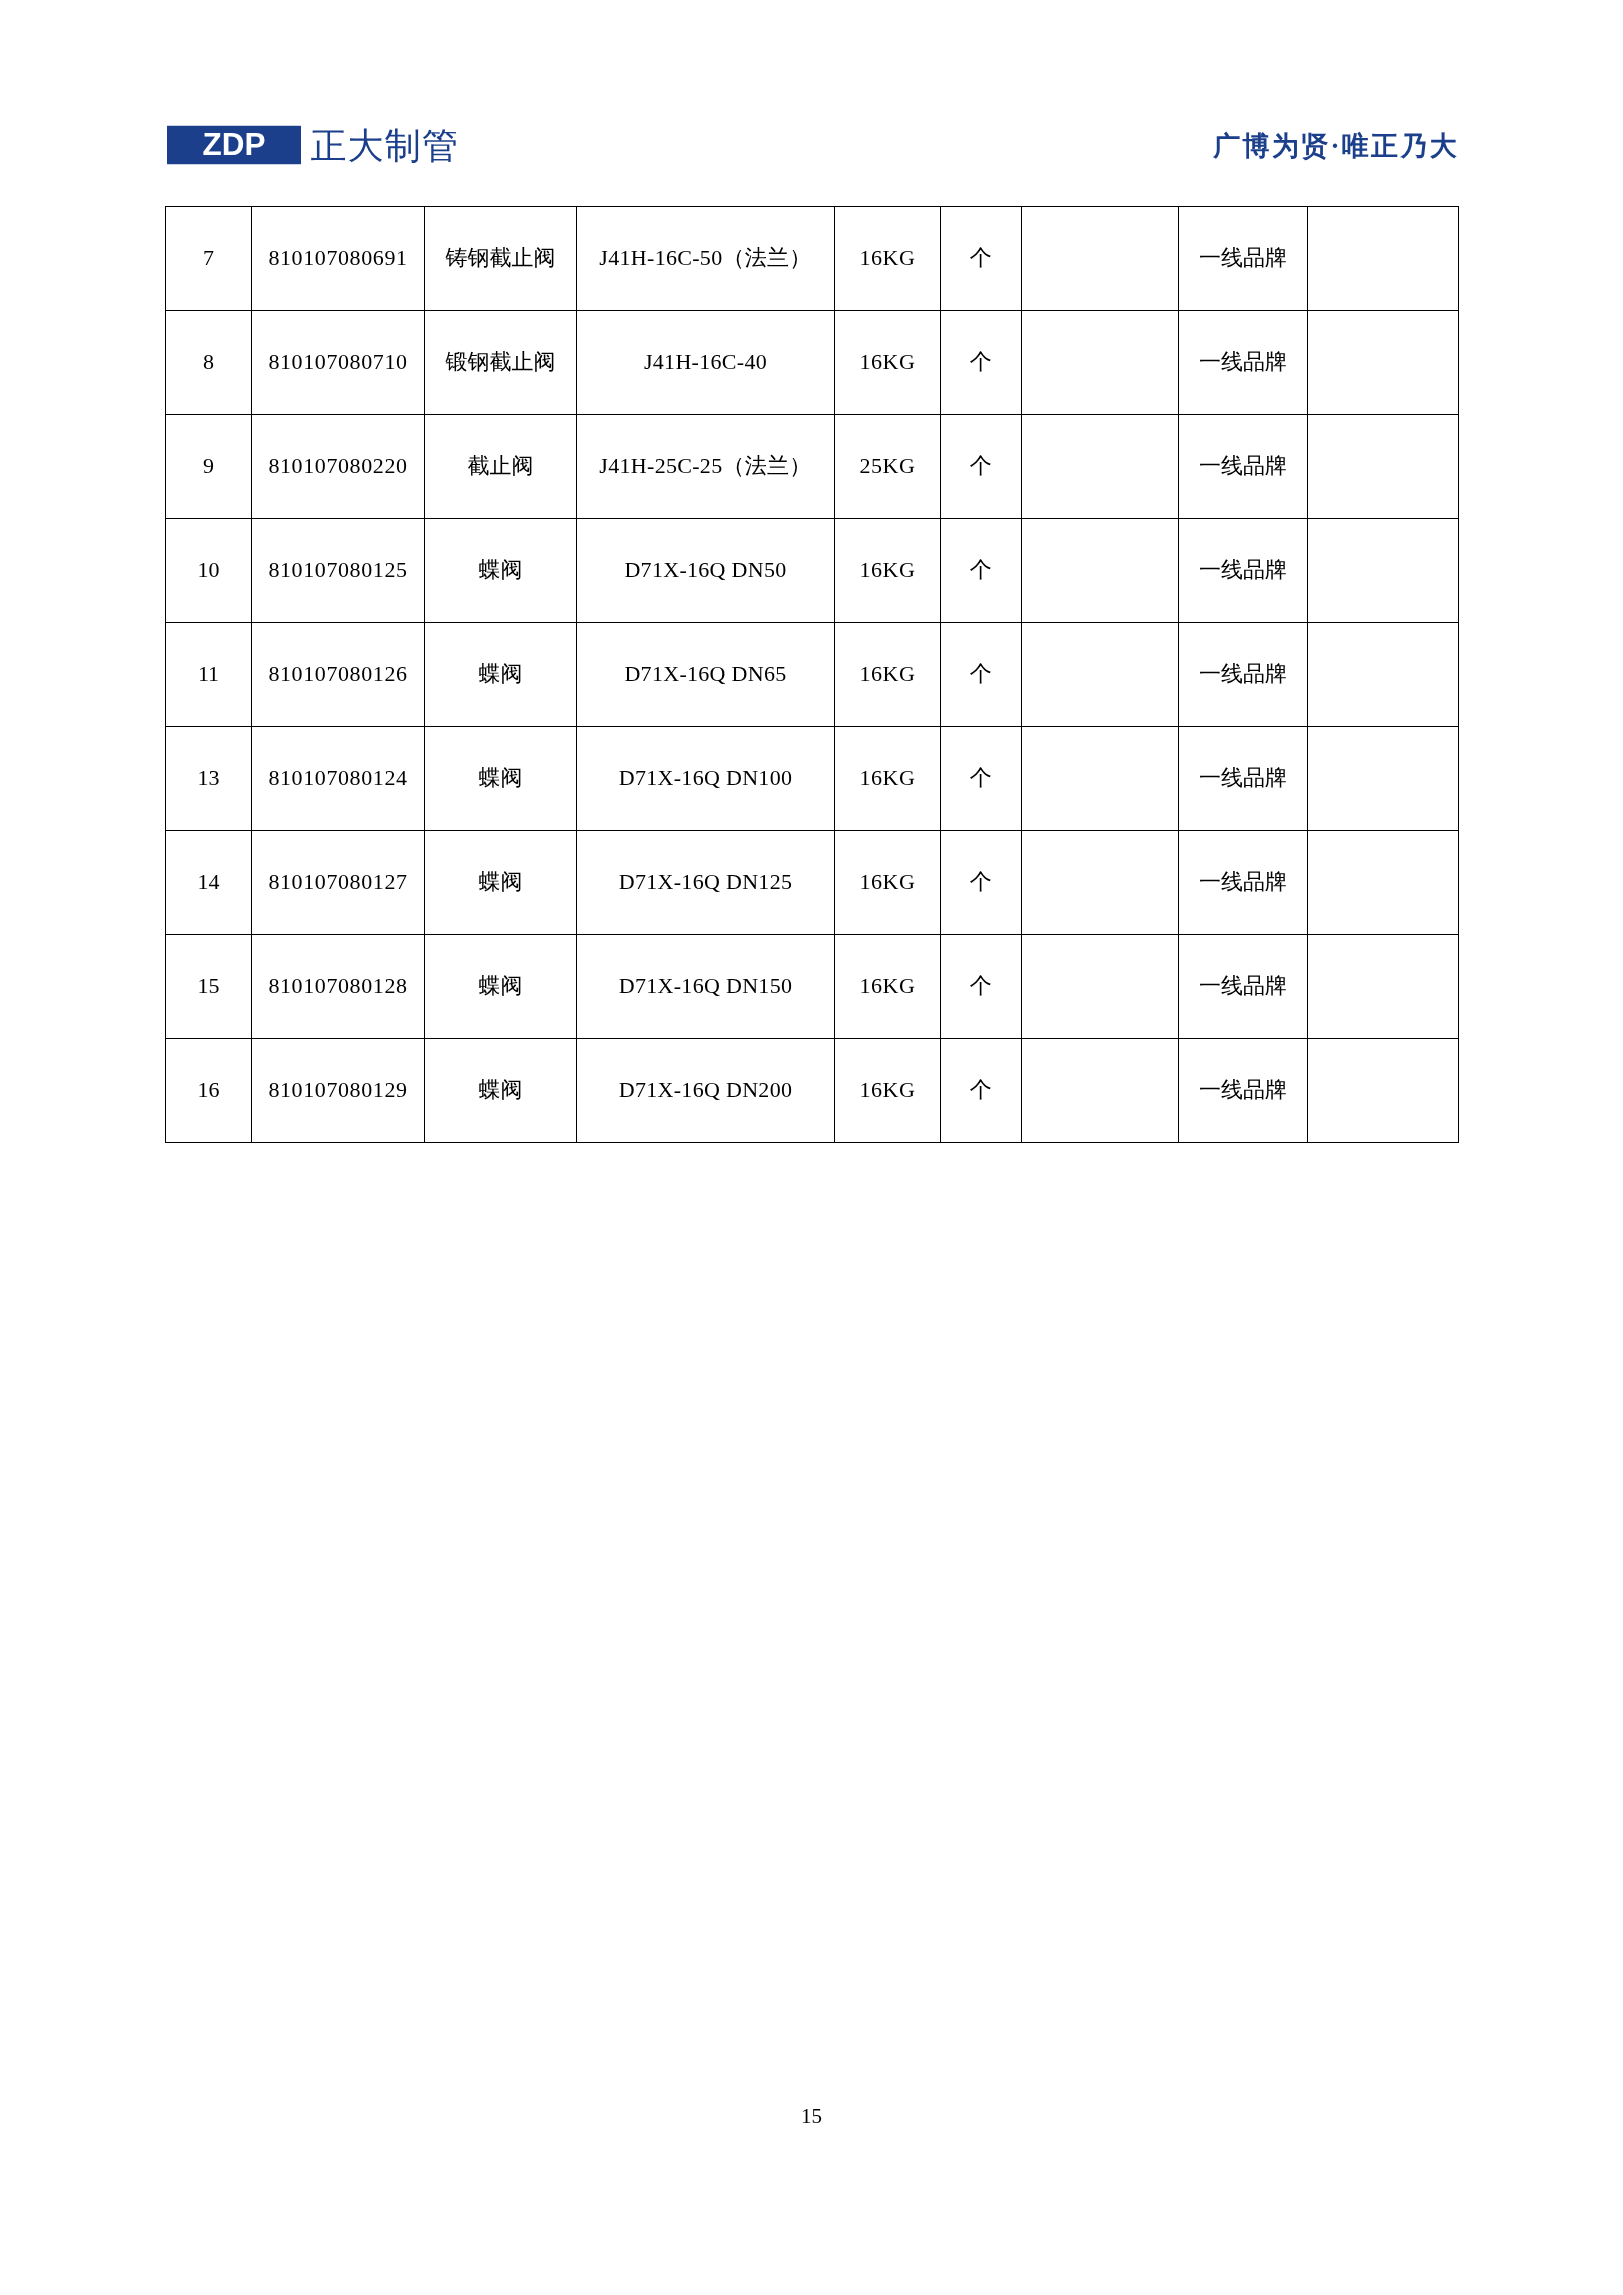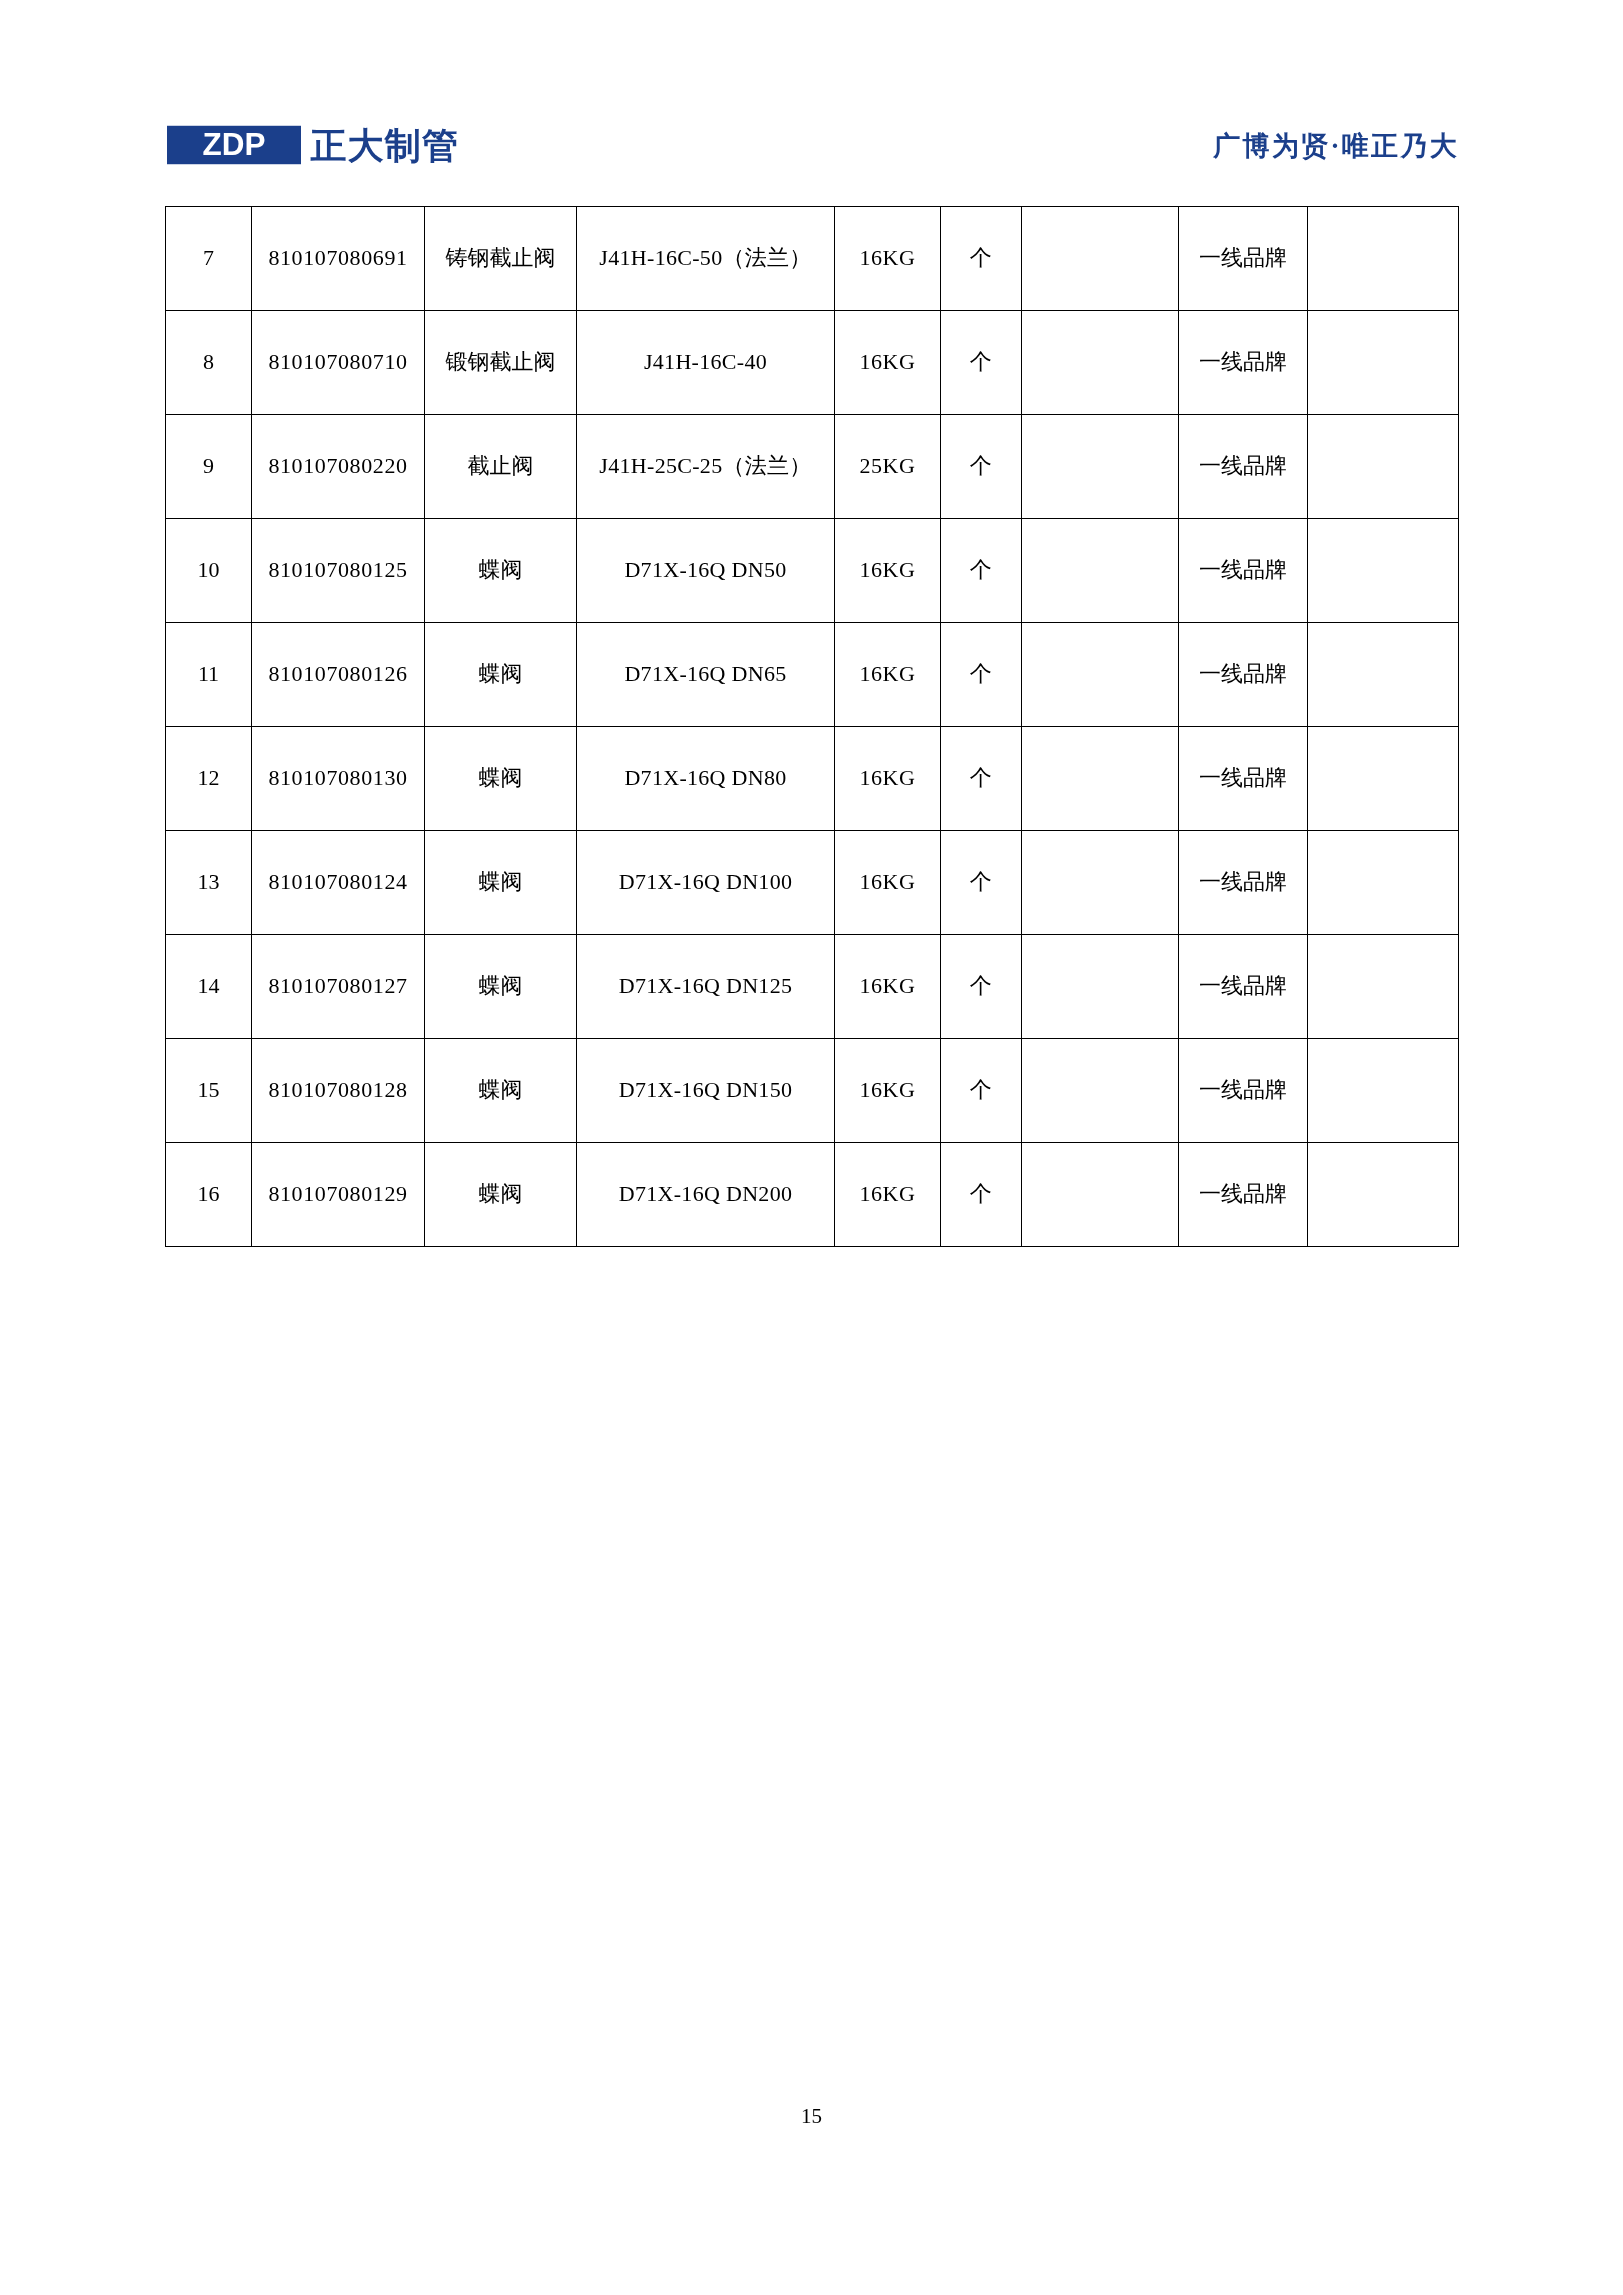--- a/index.html
+++ b/index.html
@@ -36,21 +36,21 @@
   .logo-wrap {
     display: flex;
     align-items: center;
     gap: 9.4px;
   }
   .logo-mark {
     display: block;
   }
   .logo-text {
     font-family: "Liberation Sans", sans-serif;
-    font-weight: bold;
+    font-weight: normal;
     font-size: 36px;
     color: #1b3f8b;
     letter-spacing: 1.2px;
     line-height: 1;
   }
   .slogan {
     font-family: Liberation Serif, serif;
     font-weight: bold;
     font-size: 27px;
     color: #1b3f8b;
@@ -210,31 +210,20 @@
           <td class="cell-code">810107080126</td>
           <td class="cell-name">蝶阀</td>
           <td class="cell-spec">D71X-16Q DN65</td>
           <td class="cell-press">16KG</td>
           <td class="cell-unit">个</td>
           <td class="cell-qty"></td>
           <td class="cell-brand">一线品牌</td>
           <td class="cell-note"></td>
         </tr>
 
-        <tr class="row-h-2">
-          <td class="cell-idx">12</td>
-          <td class="cell-code">810107080130</td>
-          <td class="cell-name">蝶阀</td>
-          <td class="cell-spec">D71X-16Q DN80</td>
-          <td class="cell-press">16KG</td>
-          <td class="cell-unit">个</td>
-          <td class="cell-qty"></td>
-          <td class="cell-brand">一线品牌</td>
-          <td class="cell-note"></td>
-        </tr>
 
         <tr class="row-h-2">
           <td class="cell-idx">13</td>
           <td class="cell-code">810107080124</td>
           <td class="cell-name">蝶阀</td>
           <td class="cell-spec">D71X-16Q DN100</td>
           <td class="cell-press">16KG</td>
           <td class="cell-unit">个</td>
           <td class="cell-qty"></td>
           <td class="cell-brand">一线品牌</td>

